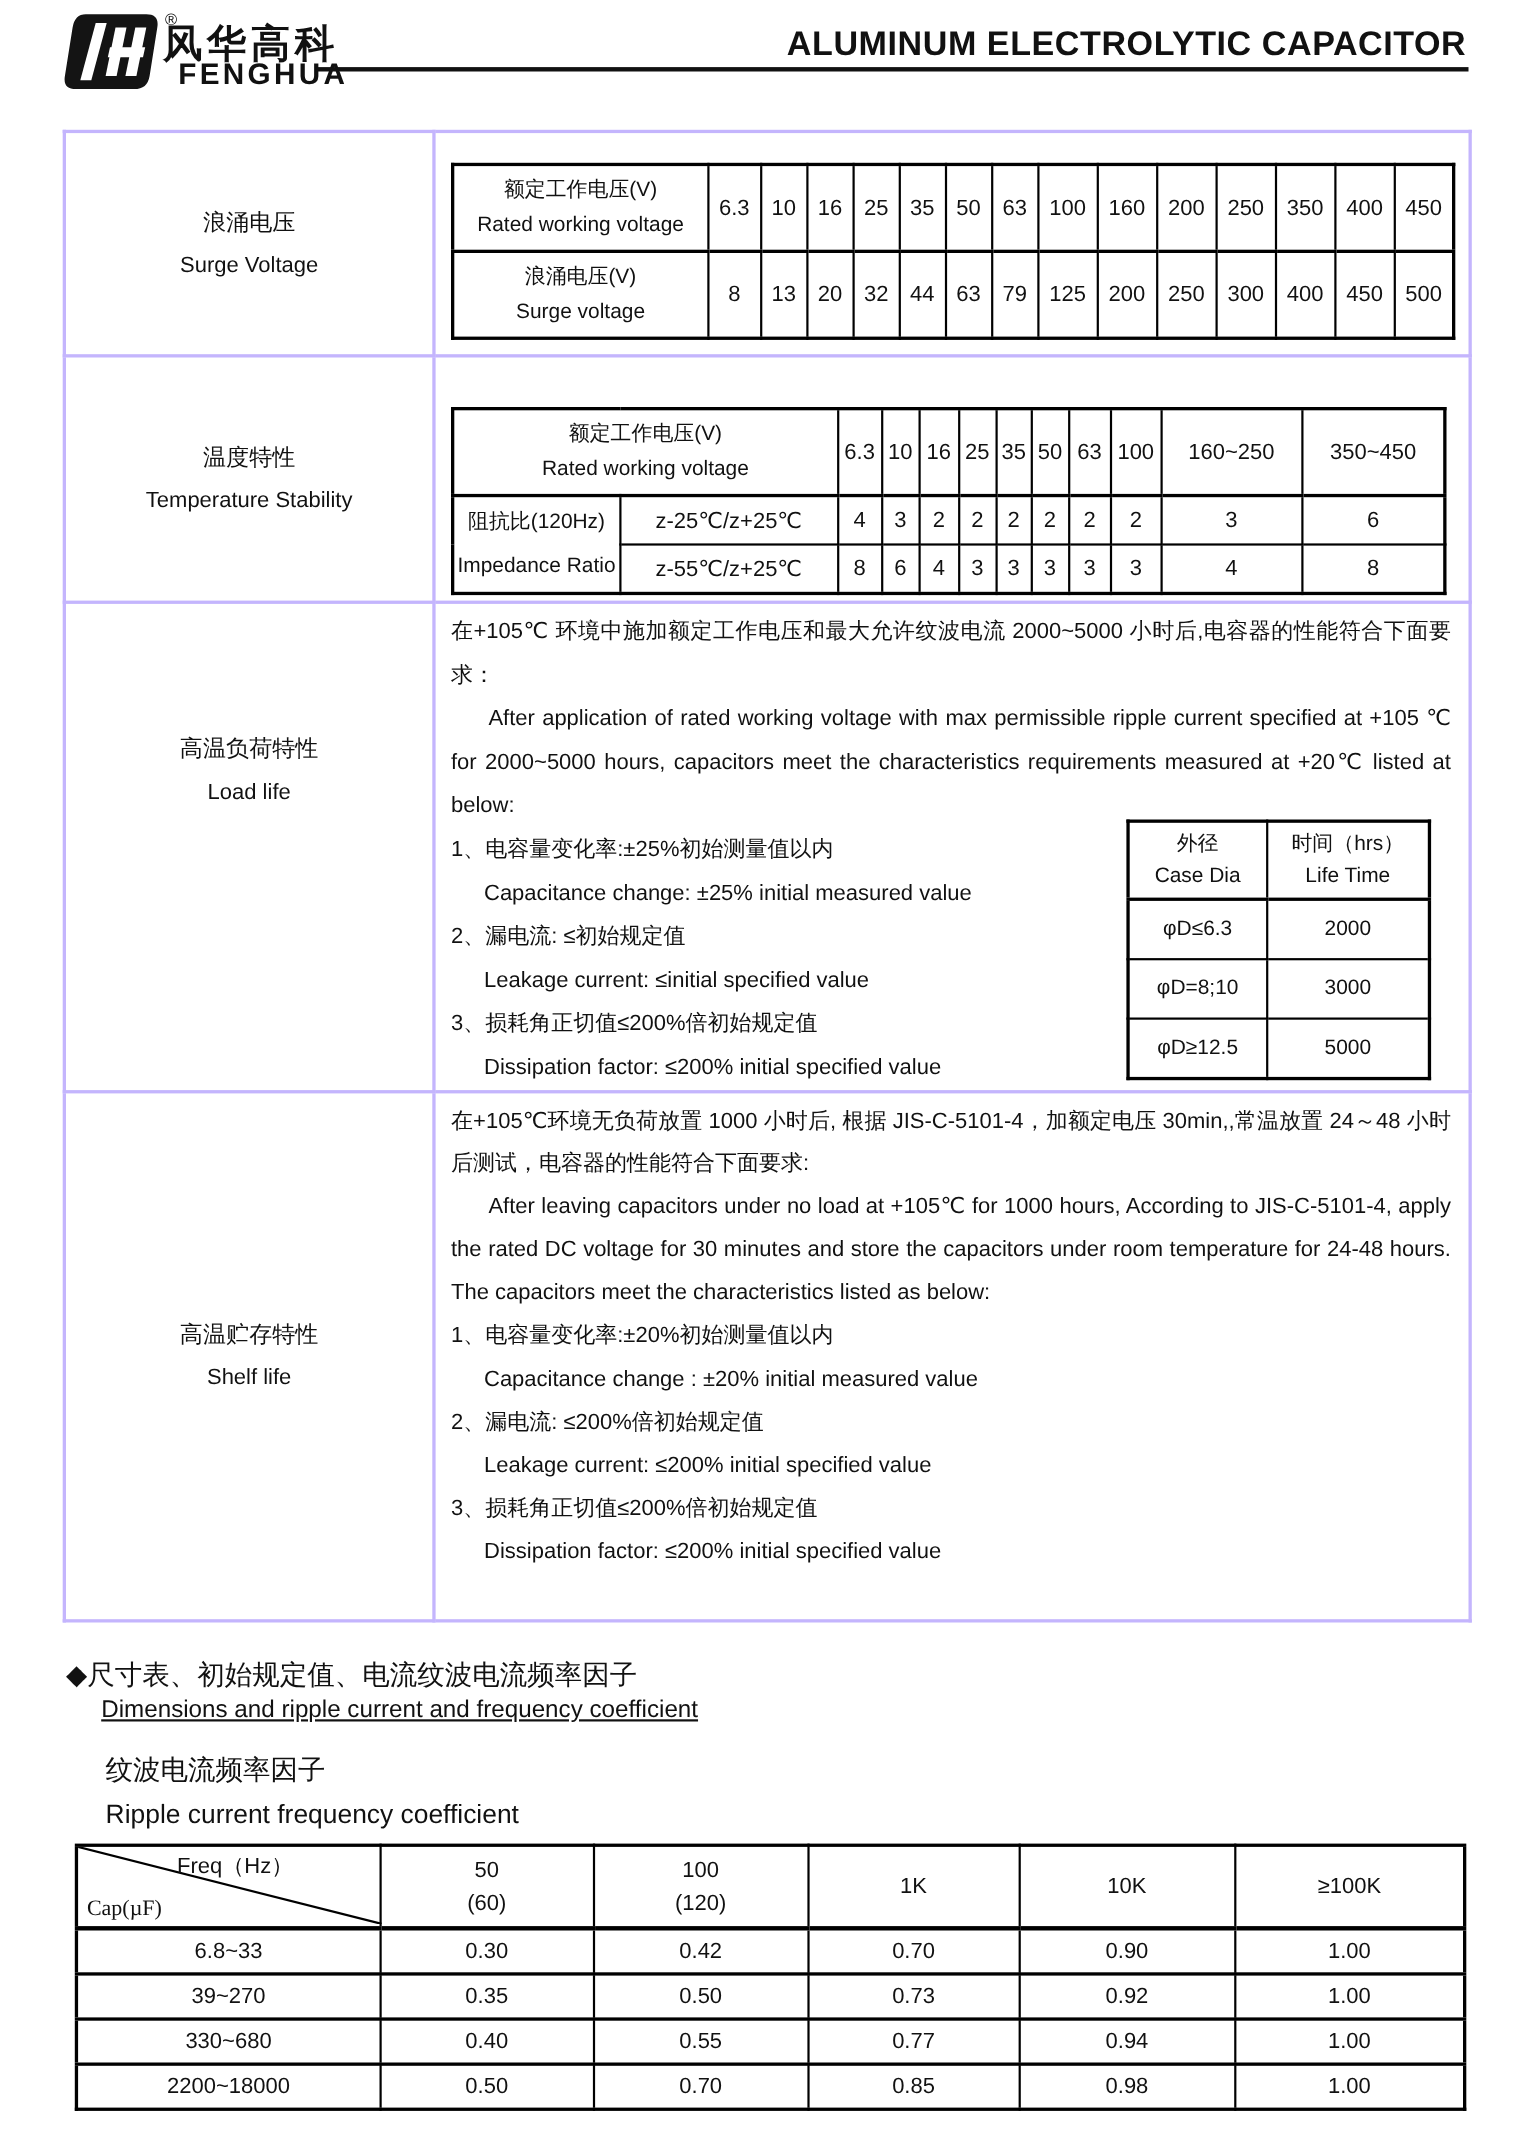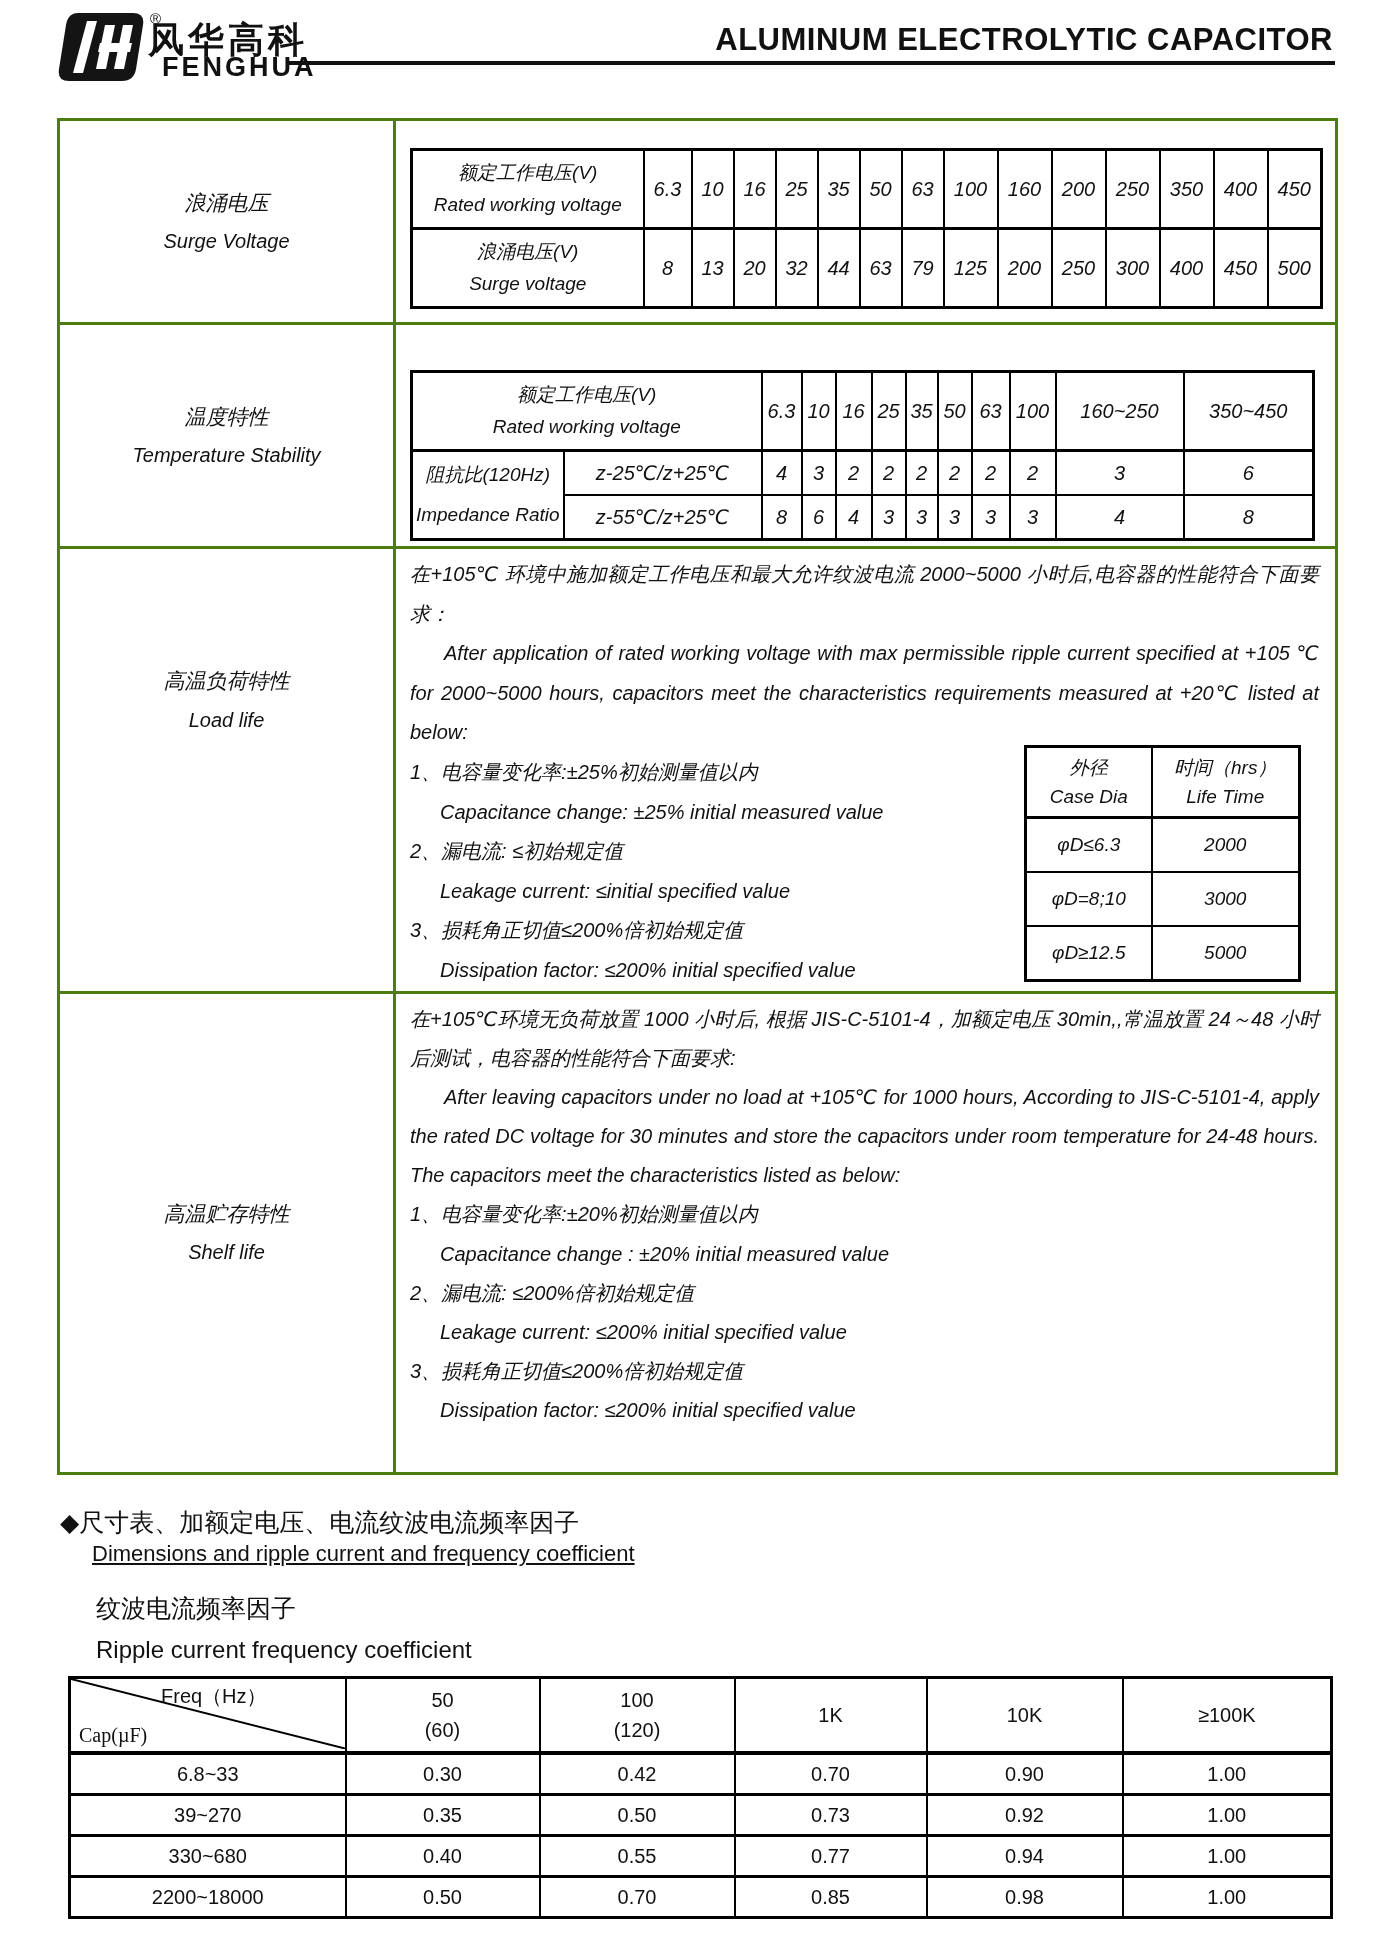--- a/index.html
+++ b/index.html
@@ -10,21 +10,21 @@
   .logo-mark{position:absolute;left:58px;top:12px;}
   .reg-mark{position:absolute;left:150px;top:10px;font-size:15px;}
   .brand-cjk{position:absolute;left:148px;top:16px;font-size:36px;font-weight:bold;letter-spacing:4px;}
   .brand-latin{position:absolute;left:162px;top:52px;font-size:27px;font-weight:bold;letter-spacing:3px;}
   .doc-title{position:absolute;right:52px;top:22px;font-size:31px;font-weight:bold;letter-spacing:0.5px;}
   .header-rule{position:absolute;left:287px;top:61px;width:1048px;height:4px;background:#111;}
 
   
   table{border-collapse:collapse;table-layout:fixed;}
   .spec{position:absolute;left:57px;top:118px;width:1278px;}
-  .spec > tbody > tr > td{border:3px solid #4d7c0f;vertical-align:top;font-style:italic;}
+  .spec > tbody > tr > td{border:3px solid #c4b5fd;vertical-align:top;}
   .spec td.label{vertical-align:middle;text-align:center;}
   .lab-cjk{font-size:21px;line-height:1.9;}
   .lab-en{font-size:20px;line-height:1.9;}
   .nudge-up{transform:translateY(-70px);}
 
   .inner td{border:2px solid #000;text-align:center;vertical-align:middle;font-size:20px;}
   .inner{border:3px solid #000;}
   .inner .hdr-row td{border-bottom:3px solid #000;}
   .inner-label div{font-size:19px;line-height:1.7;}
 
@@ -306,21 +306,21 @@
           <div class="item-cjk">2、漏电流: ≤200%倍初始规定值</div>
           <div class="item-en">Leakage current: ≤200% initial specified value</div>
           <div class="item-cjk">3、损耗角正切值≤200%倍初始规定值</div>
           <div class="item-en">Dissipation factor: ≤200% initial specified value</div>
         </div>
       </td>
     </tr>
     </tbody>
   </table>
 
-  <div class="sec-title"><span>◆</span><span>尺寸表、加额定电压、电流纹波电流频率因子</span></div>
+  <div class="sec-title"><span>◆</span><span>尺寸表、初始规定值、电流纹波电流频率因子</span></div>
   <div class="sec-title-en">Dimensions and ripple current and frequency coefficient</div>
   <div class="sec-sub">纹波电流频率因子</div>
   <div class="sec-sub-en">Ripple current frequency coefficient</div>
 
   <table class="freq">
     <colgroup>
       <col style="width:276px">
         <col style="width:194px">
         <col style="width:195px">
         <col style="width:192px">

